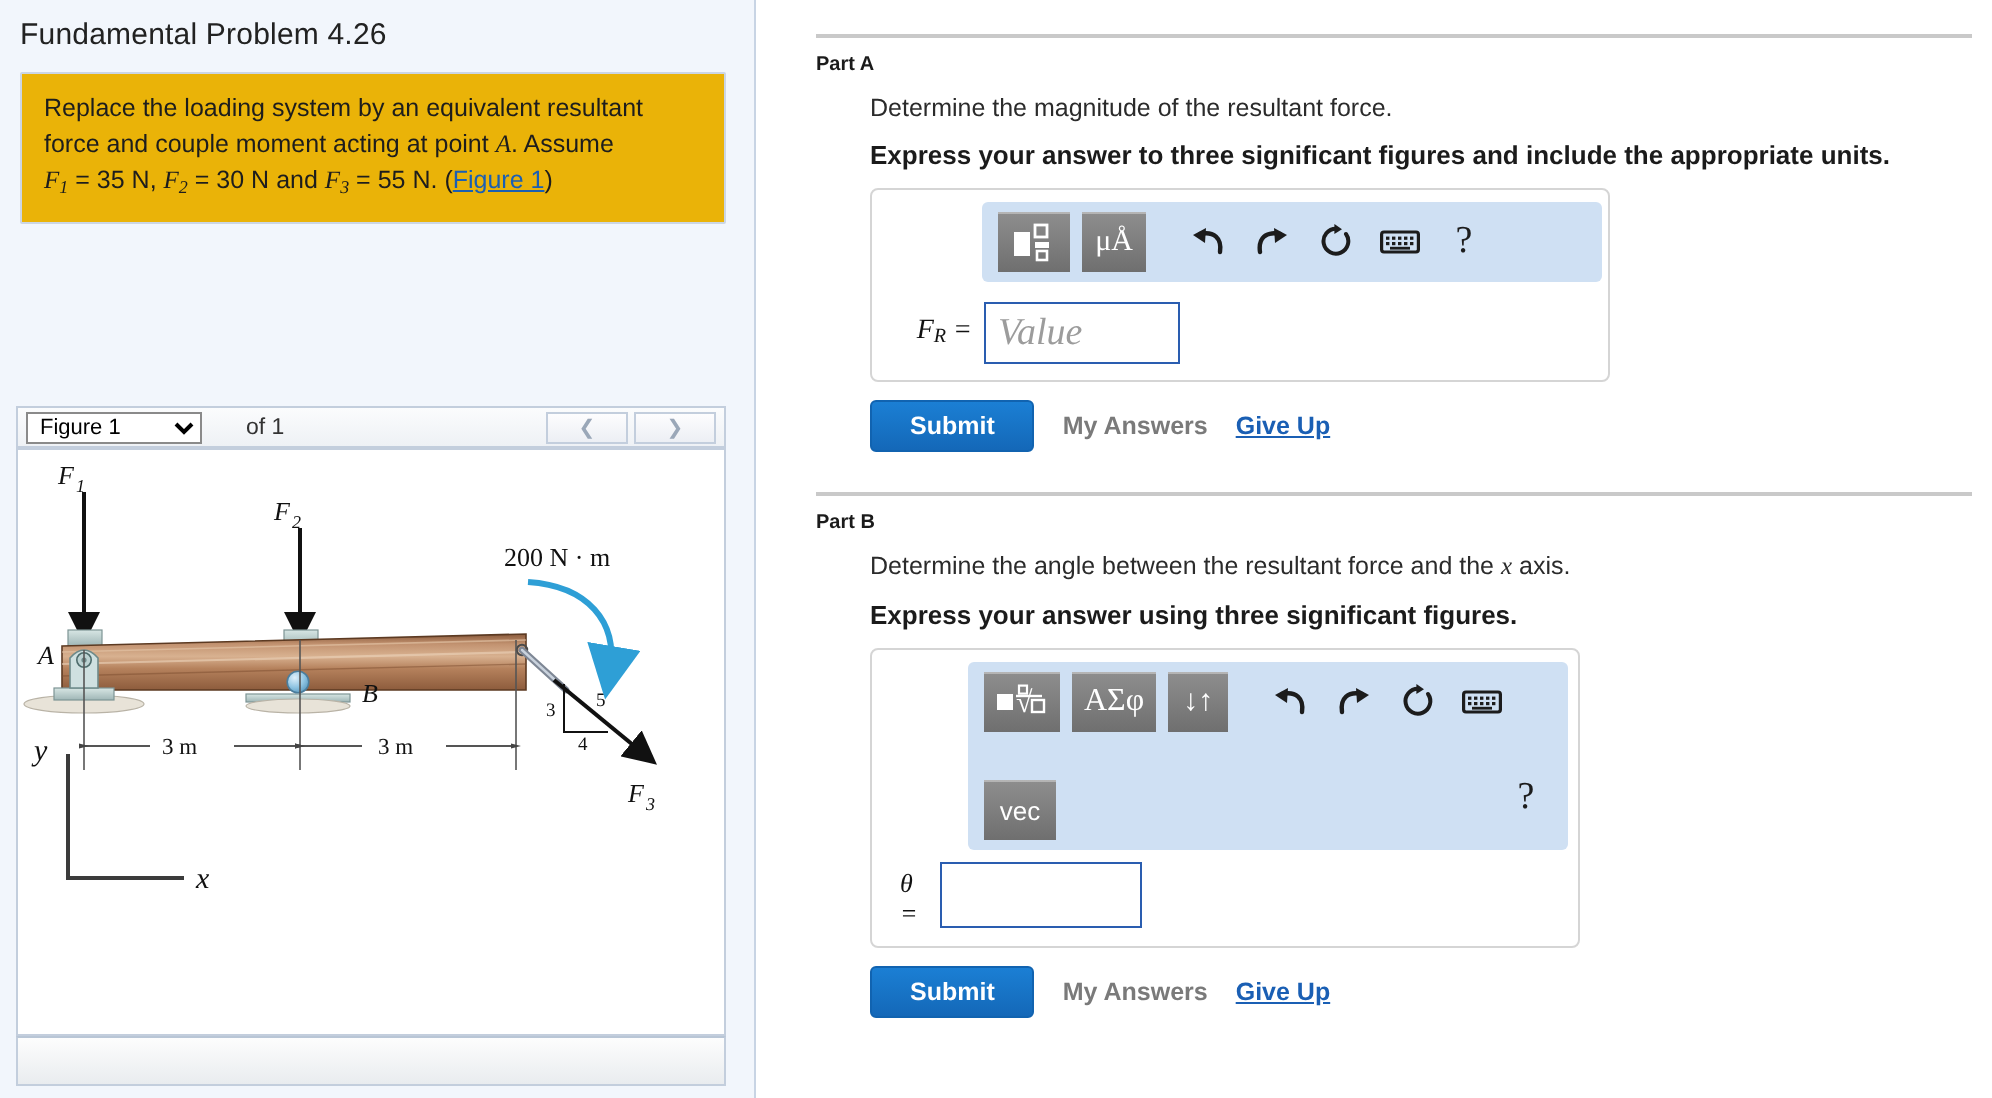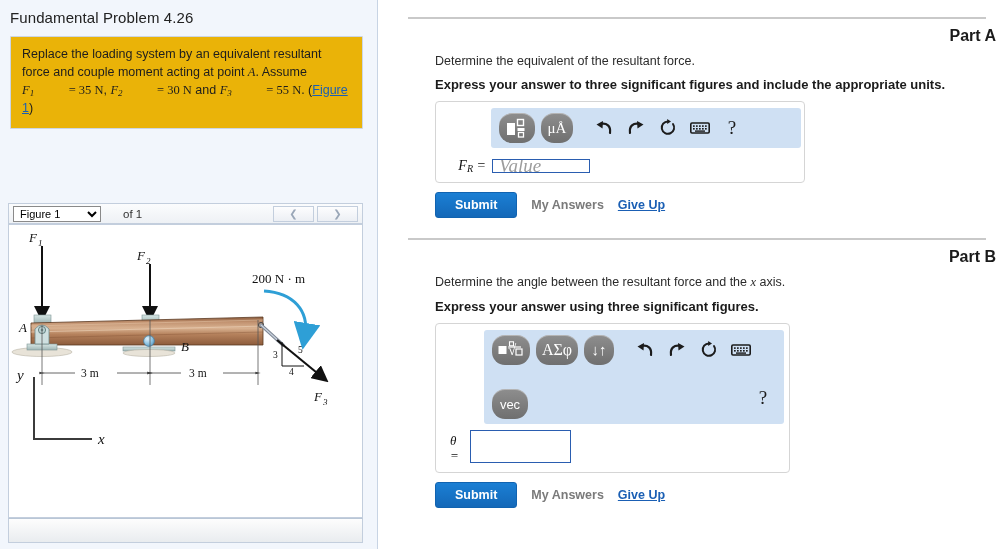--- a/index.html
+++ b/index.html
@@ -30,21 +30,21 @@
     border: 1px solid #ccd6e4;
     background: #eab308;
     padding: 9px 11px 11px 11px;
     border-radius: 1px;
   }
   .problem-text {
     font-size: 12.5px; color: #1d1d1d; line-height: 1.42;
   }
   .mathvar { font-family: "Liberation Serif", serif; font-style: italic; }
   .mathvar .sub { font-size: 0.72em; vertical-align: -0.25em; font-style: italic; }
-  .mathnum { font-family: Liberation Serif, serif; font-style: normal; margin-left: 31px; }
+  .mathnum { font-family: Liberation Sans, sans-serif; font-style: normal; }
   .figlink { color: #1a5fb4; text-decoration: underline; cursor: pointer; }
 
   
   .fig-bar {
     position: absolute; left: 8px; top: 203px;
     width: 355px; height: 21px;
     background: linear-gradient(#fbfcfd,#eef1f5);
     border: 1px solid #c3cedd;
     display: flex; align-items: center;
     padding: 0 2px;
@@ -92,23 +92,22 @@
     background: #ffffff;
     position: relative;
     padding: 0 0 0 0;
     overflow: hidden;
   }
   .hr-sep {
     height: 2px; background: #c9c9c9;
     margin: 17px 10px 0 30px;
   }
   .part-head {
-    font-size: 16px; font-weight: bold; color: #1b1b1b;
+    font-size: 10px; font-weight: bold; color: #1b1b1b;
     margin: 8px 0 0 30px;
-    text-align: right;
   }
   .part-body { margin-left: 57px; }
   .q-text { font-size: 12.5px; color: #2b2b2b; margin-top: 9px; }
   .q-strong { font-size: 13px; font-weight: bold; color: #1b1b1b; margin-top: 9px; }
 
   
   .ans-box {
     margin-top: 9px;
     border: 1px solid #d5d5d5;
     border-radius: 4px;
@@ -123,21 +122,21 @@
     border-radius: 3px;
     padding: 5px 8px;
     display: flex; align-items: center; flex-wrap: wrap;
     gap: 6px;
     margin-left: 47px;
     width: 310px;
   }
   .toolbar.b { margin-left: 40px; width: 300px; }
   .tb-btn {
     background: linear-gradient(#8e8e8e,#6f6f6f);
-    border-radius: 13px;
+    border-radius: 0;
     color: #fff;
     height: 30px; min-width: 38px;
     display: inline-flex; align-items: center; justify-content: center;
     cursor: pointer;
     font-size: 15px;
     font-family: "Liberation Serif", serif;
     padding: 0 6px;
     box-shadow: inset 0 1px 0 rgba(255,255,255,0.35);
   }
   .tb-plain {
@@ -154,21 +153,21 @@
   
   .val-row { display: flex; align-items: center; margin-top: 10px; margin-left: 6px; }
   .fr-label {
     font-family: "Liberation Serif", serif;
     font-weight: normal; font-style: italic;
     font-size: 14px; color: #111;
     width: 42px; text-align: right; padding-right: 6px;
   }
   .fr-label .sub { font-size: 0.72em; vertical-align: -0.22em; }
   .in-field {
-    height: 14px; width: 98px;
+    height: 31px; width: 98px;
     border: 1px solid #2a5db0;
     background: #fff;
     font-family: "Liberation Serif", serif;
     font-style: italic;
     font-size: 19px;
     color: #9c9c9c;
     padding: 0 6px;
     outline: none;
   }
   .in-field.units { margin-left: 2px; }
@@ -343,21 +342,21 @@
     </div>
 
     <div class="fig-footer"></div>
   </div>
 
   <div class="right-panel">
 
     <div class="hr-sep"></div>
     <div class="part-head">Part A</div>
     <div class="part-body">
-      <div class="q-text">Determine the equivalent of the resultant force.</div>
+      <div class="q-text">Determine the magnitude of the resultant force.</div>
       <div class="q-strong">Express your answer to three significant figures and include the appropriate units.</div>
 
       <div class="ans-box partA">
         <div class="toolbar">
           <div class="tb-btn" style="min-width:36px;">
             <svg class="icon-svg" width="22" height="20" viewBox="0 0 22 20">
               <rect x="1" y="5" width="8" height="12" fill="#fff"></rect>
               <rect x="11.5" y="1.5" width="6" height="6" fill="none" stroke="#fff" stroke-width="1.4"></rect>
               <rect x="11.5" y="10" width="7" height="3" fill="#fff"></rect>
               <rect x="12.5" y="14.5" width="5" height="4.5" fill="none" stroke="#fff" stroke-width="1.3"></rect>

